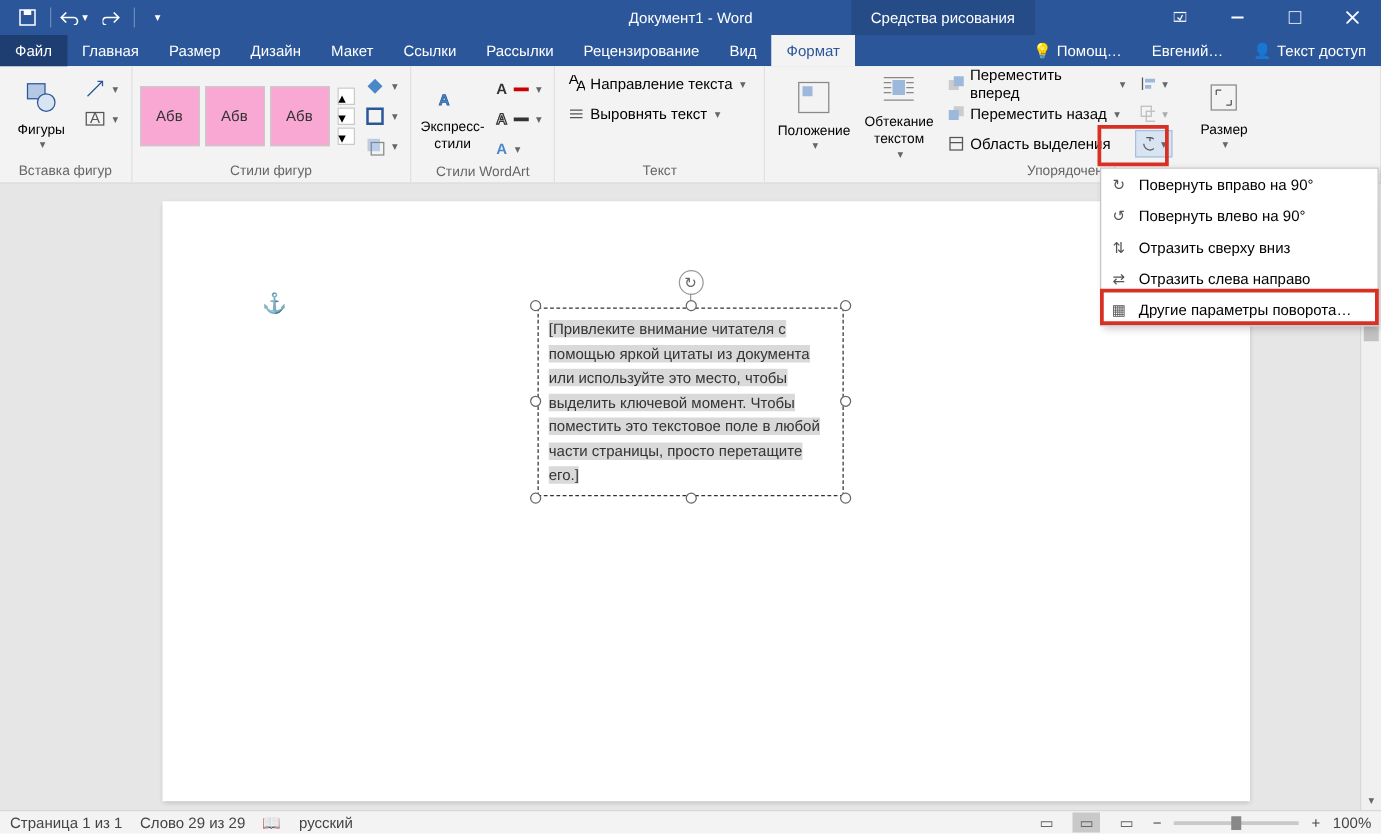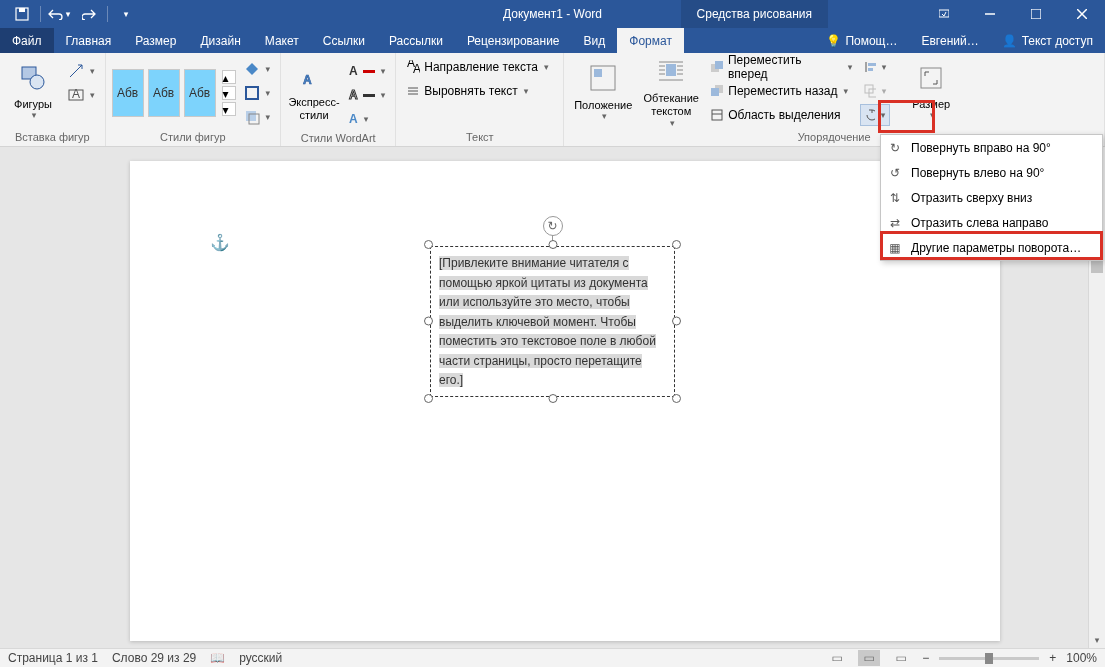--- a/index.html
+++ b/index.html
@@ -19,21 +19,21 @@
 .tab.active{background:#f3f3f3;color:#2b579a;}
 .tabs-right{margin-left:auto;display:flex;align-items:center;}
 .tabs-right .tab{gap:4px;}
 
 .ribbon{height:94px;background:#f3f3f3;border-bottom:1px solid #d4d4d4;display:flex;}
 .group{border-right:1px solid #e1e1e1;display:flex;flex-direction:column;padding:3px 6px 0;}
 .group-body{flex:1;display:flex;align-items:flex-start;gap:4px;}
 .group-label{text-align:center;font-size:11px;color:#666;padding:2px 0 3px;}
 .big-btn{display:flex;flex-direction:column;align-items:center;justify-content:center;width:54px;height:72px;cursor:pointer;}
 .big-btn .lbl{font-size:11px;line-height:1.15;text-align:center;margin-top:6px;}
-.style-item{width:32px;height:48px;border:1px solid #c9c9c9;background:#7dd3fc;display:flex;align-items:center;justify-content:center;font-size:12px;cursor:pointer;}
+.style-item{width:48px;height:48px;border:1px solid #c9c9c9;background:#f9a8d4;display:flex;align-items:center;justify-content:center;font-size:12px;cursor:pointer;}
 .mini-col{display:flex;flex-direction:column;gap:2px;}
 .mini-btn{height:22px;padding:0 4px;display:flex;align-items:center;gap:4px;cursor:pointer;font-size:12px;}
 .spin{width:14px;display:flex;flex-direction:column;gap:2px;margin-left:2px;}
 .spin div{height:14px;border:1px solid #c9c9c9;background:#fff;cursor:pointer;}
 .dd{font-size:9px;color:#666;margin-left:2px;}
 .ed{cursor:pointer;}
 
 .doc-area{position:absolute;top:147px;left:0;right:0;bottom:19px;background:#e6e6e6;overflow:hidden;}
 .scrolly{position:absolute;right:0;top:0;bottom:0;width:17px;background:#f0f0f0;border-left:1px solid #d8d8d8;}
 .scrolly .thumb{position:absolute;left:2px;right:2px;top:16px;height:110px;background:#c2c2c2;}

